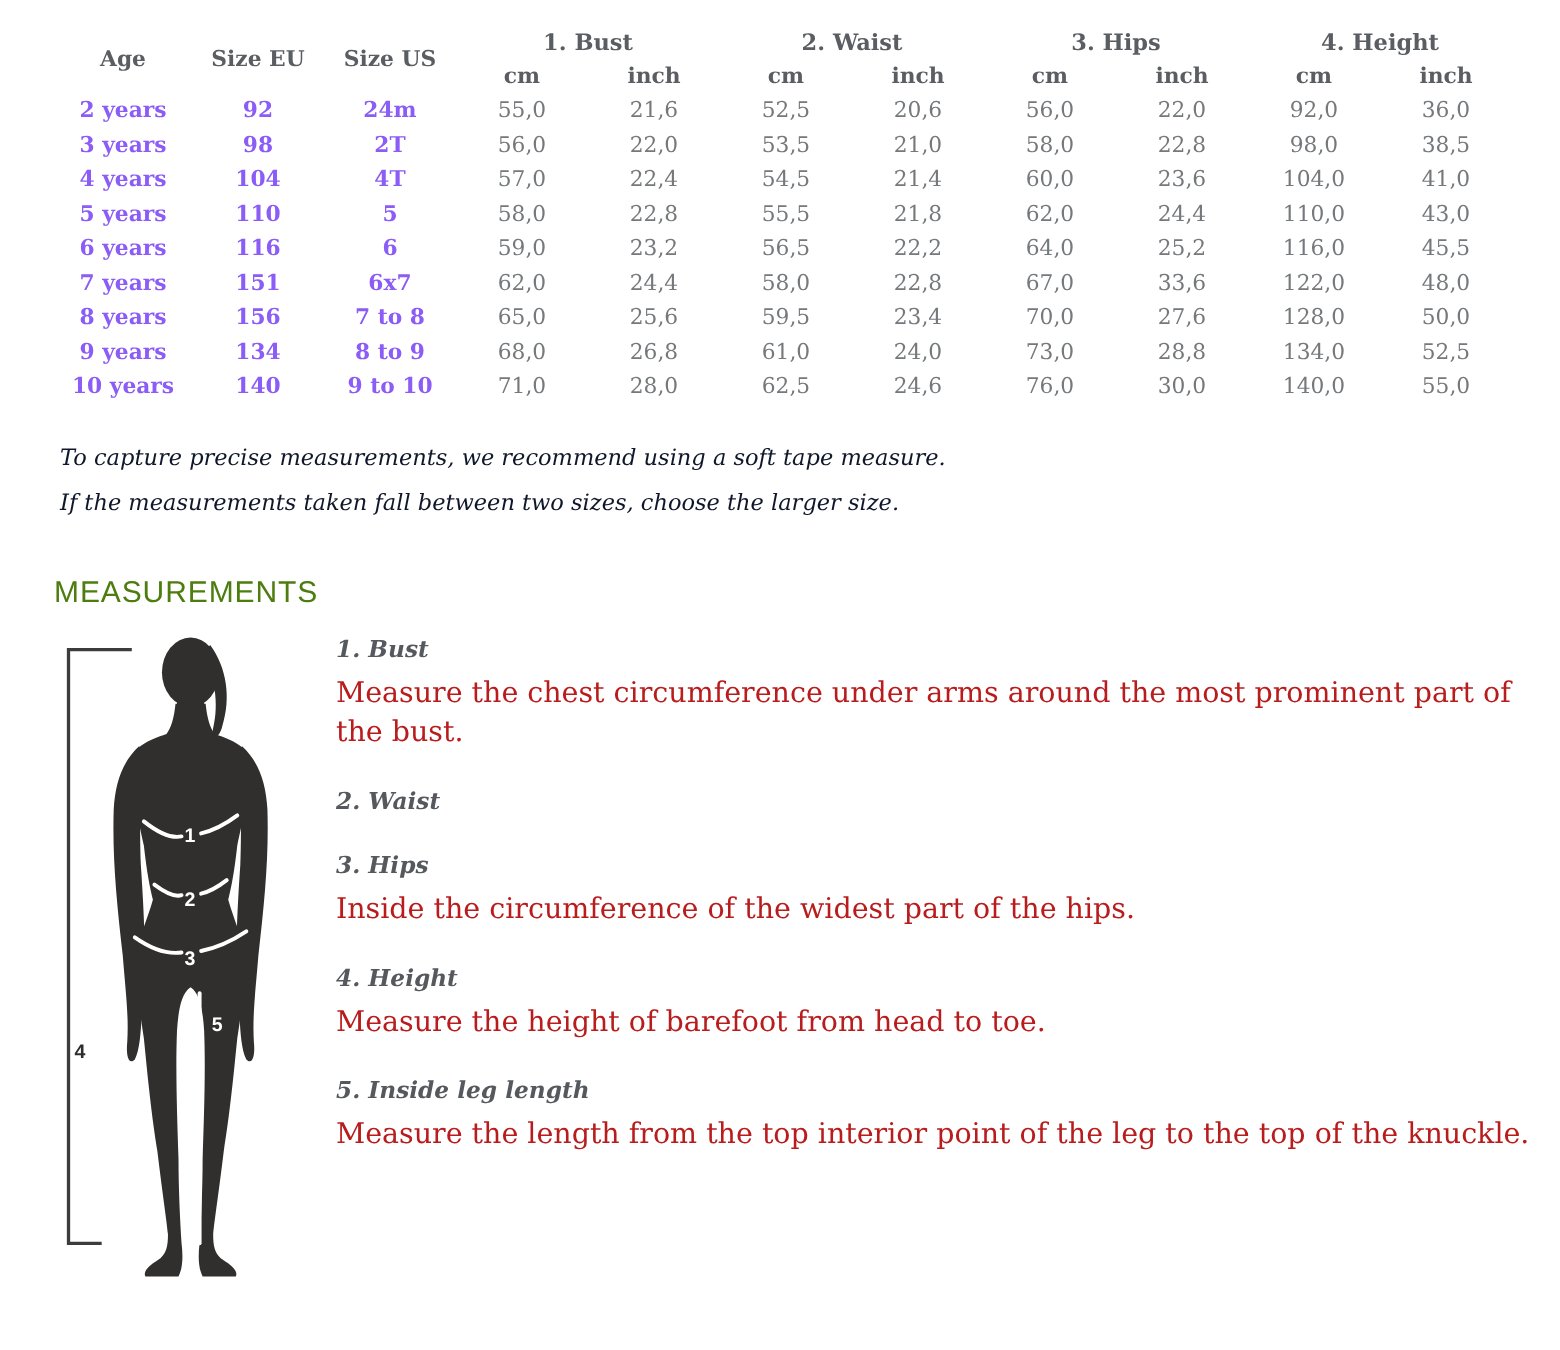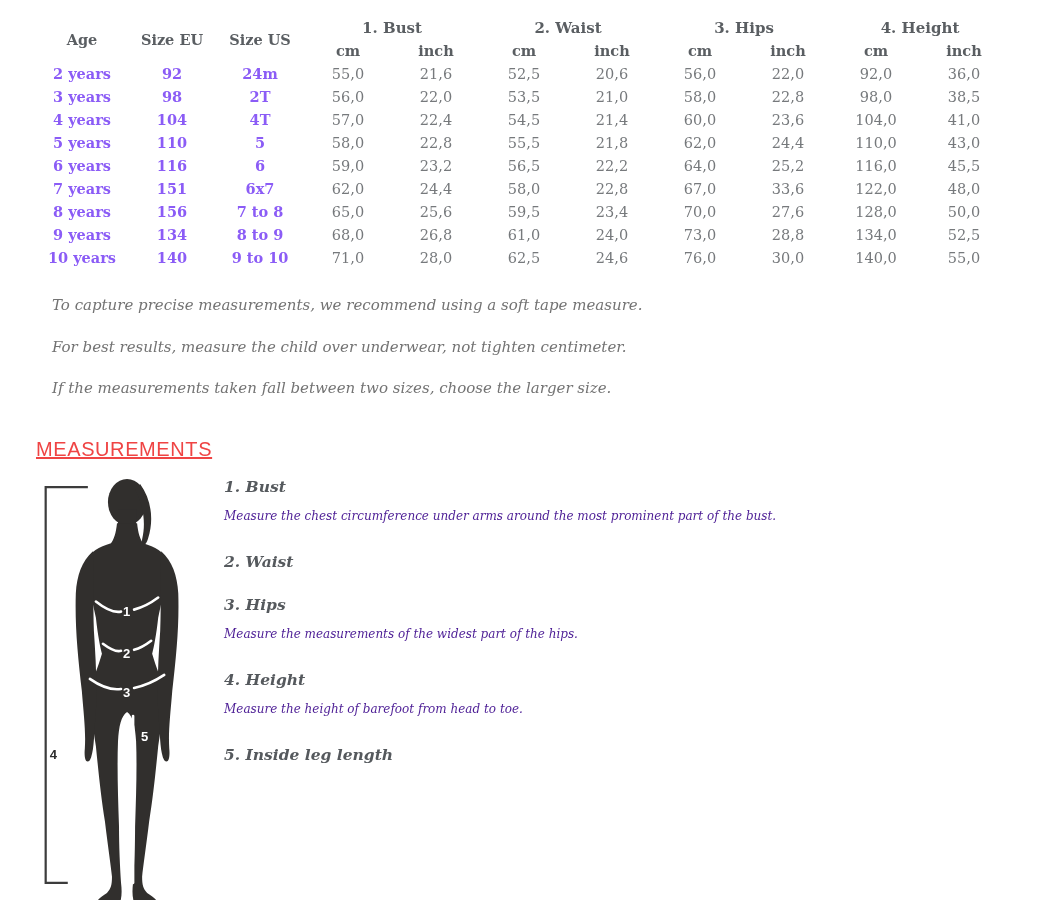--- a/index.html
+++ b/index.html
@@ -27,40 +27,40 @@
     text-align: center; padding: 0; height: 23px;
     font-size: 14.5px; white-space: nowrap;
   }
   .size-table th { font-weight: 700; color: #5a5e62; }
   .size-table th.group { font-size: 15px; }
   .size-table td { color: #76797c; font-weight: 400; }
   .size-table td.strong { font-weight: 700; color: #8b5cf6; }
 
   .notes { margin-top: 24px; }
   .notes p {
-    margin: 16px; font-style: italic; font-size: 15px;
-    line-height: 25.5px; color: #737373;
+    margin: 4px; font-style: italic; font-size: 15px;
+    line-height: 25.5px; color: #0f172a;
   }
 
   .m-title {
     font-family: "Liberation Sans", sans-serif;
     font-weight: 400; font-size: 20px; letter-spacing: 0.6px;
-    color: #ef4444; margin: 36px 0 0 0; text-decoration: underline;
+    color: #4d7c0f; margin: 36px 0 0 0;
   }
 
   .measure-wrap { display: flex; margin-top: 14px; }
   .figure-box { width: 168px; flex: none; }
   .m-items { margin-left: 20px; width: 800px; padding-top: 2px; }
   .m-item h3 {
     font-style: italic; font-weight: 700; font-size: 15.5px;
     line-height: 20px; color: #55595d; margin: 0 0 6px 0;
   }
   .m-item p {
-    font-style: italic; font-size: 12px; line-height: 26px;
-    color: #4c1d95; margin: 0;
+    font-size: 19px; line-height: 26px;
+    color: #b91c1c; margin: 0;
   }
   .m-item { margin-bottom: 23px; }
 
   svg text.fig-num {
     font-family: "Liberation Sans", sans-serif;
     font-size: 13px; font-weight: 700; fill: #ffffff;
   }
   svg text.fig-num-dark {
     font-family: "Liberation Sans", sans-serif;
     font-size: 13px; font-weight: 700; fill: #2d2d2d;
@@ -223,21 +223,20 @@
           <td>76,0</td>
           <td>30,0</td>
           <td>140,0</td>
           <td>55,0</td>
         </tr>
       </tbody>
   </table>
 
   <div class="notes">
     <p>To capture precise measurements, we recommend using a soft tape measure.</p>
-    <p>For best results, measure the child over underwear, not tighten centimeter.</p>
     <p>If the measurements taken fall between two sizes, choose the larger size.</p>
   </div>
 
   <h2 class="m-title">MEASUREMENTS</h2>
 
   <div class="measure-wrap">
     <div class="figure-box">
       <svg width="162" height="437" viewBox="0 0 160 435">
 
         <g stroke="#3c3c3c" stroke-width="2.2" fill="none">
@@ -289,25 +288,26 @@
     <div class="m-items" id="measure-items">
         <div class="m-item">
           <h3>1. Bust</h3>
           <p>Measure the chest circumference under arms around the most prominent part of the bust.</p>
         </div>
         <div class="m-item">
           <h3>2. Waist</h3>
         </div>
         <div class="m-item">
           <h3>3. Hips</h3>
-          <p>Measure the measurements of the widest part of the hips.</p>
+          <p>Inside the circumference of the widest part of the hips.</p>
         </div>
         <div class="m-item">
           <h3>4. Height</h3>
           <p>Measure the height of barefoot from head to toe.</p>
         </div>
         <div class="m-item">
           <h3>5. Inside leg length</h3>
+          <p>Measure the length from the top interior point of the leg to the top of the knuckle.</p>
         </div>
       </div>
   </div>
 
 </div>
 
 </body></html>

